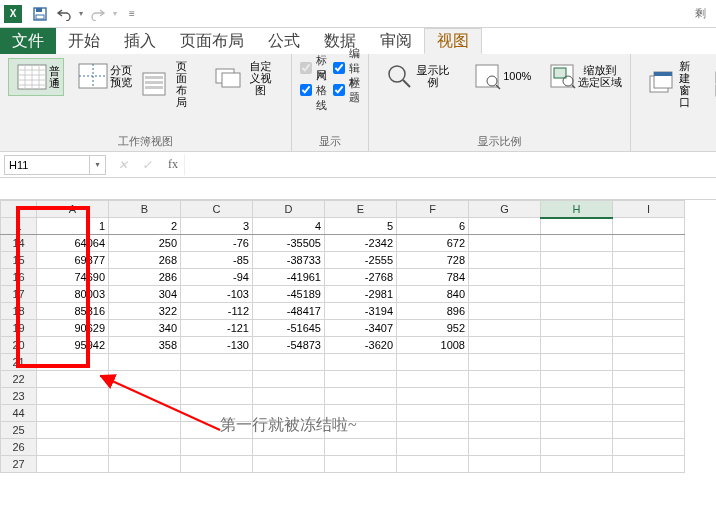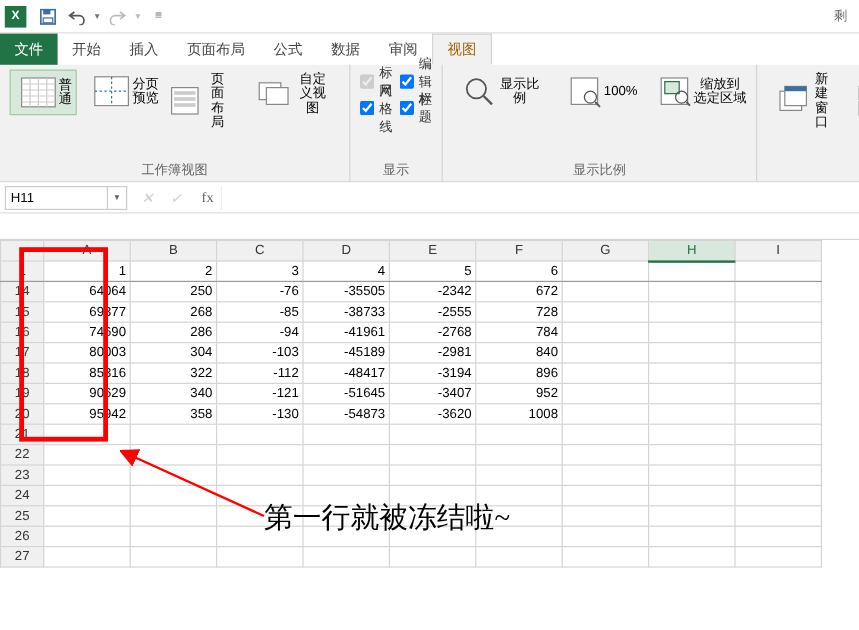--- a/index.html
+++ b/index.html
@@ -40,21 +40,21 @@
     .tabs-row {
       height: 26px;
       background: #fff;
       display: flex;
       align-items: stretch;
     }
     .tab {
       padding: 0 12px;
       display: flex;
       align-items: center;
-      font-size: 12px;
+      font-size: 16px;
       color: #444;
       cursor: pointer;
     }
     .tab.file {
       background: #217346;
       color: #fff;
     }
     .tab.active {
       border: 1px solid #d4d4d4;
       border-bottom: 1px solid #f1f1f1;
@@ -205,22 +205,22 @@
       position: absolute;
       border: 4px solid #ff0000;
       pointer-events: none;
     }
     .anno-arrow {
       position: absolute;
       pointer-events: none;
     }
     .anno-text {
       position: absolute;
-      color: #000000;
-      font-size:24px;
+      color: #737373;
+      font-size:16px;
       font-family: "SimSun", serif;
       pointer-events: none;
     }
     svg { display: block; }
   </style>
 </head>
 <body>
 
 <div class="title-bar">
   <div class="excel-icon">X</div>
@@ -573,21 +573,21 @@
           <td></td>
           <td></td>
           <td></td>
           <td></td>
           <td></td>
           <td></td>
           <td></td>
           <td></td>
         </tr>
         <tr>
-          <th class="rowhdr">24</th>
+          <th class="rowhdr">44</th>
           <td></td>
           <td></td>
           <td></td>
           <td></td>
           <td></td>
           <td></td>
           <td></td>
           <td></td>
           <td></td>
         </tr>

